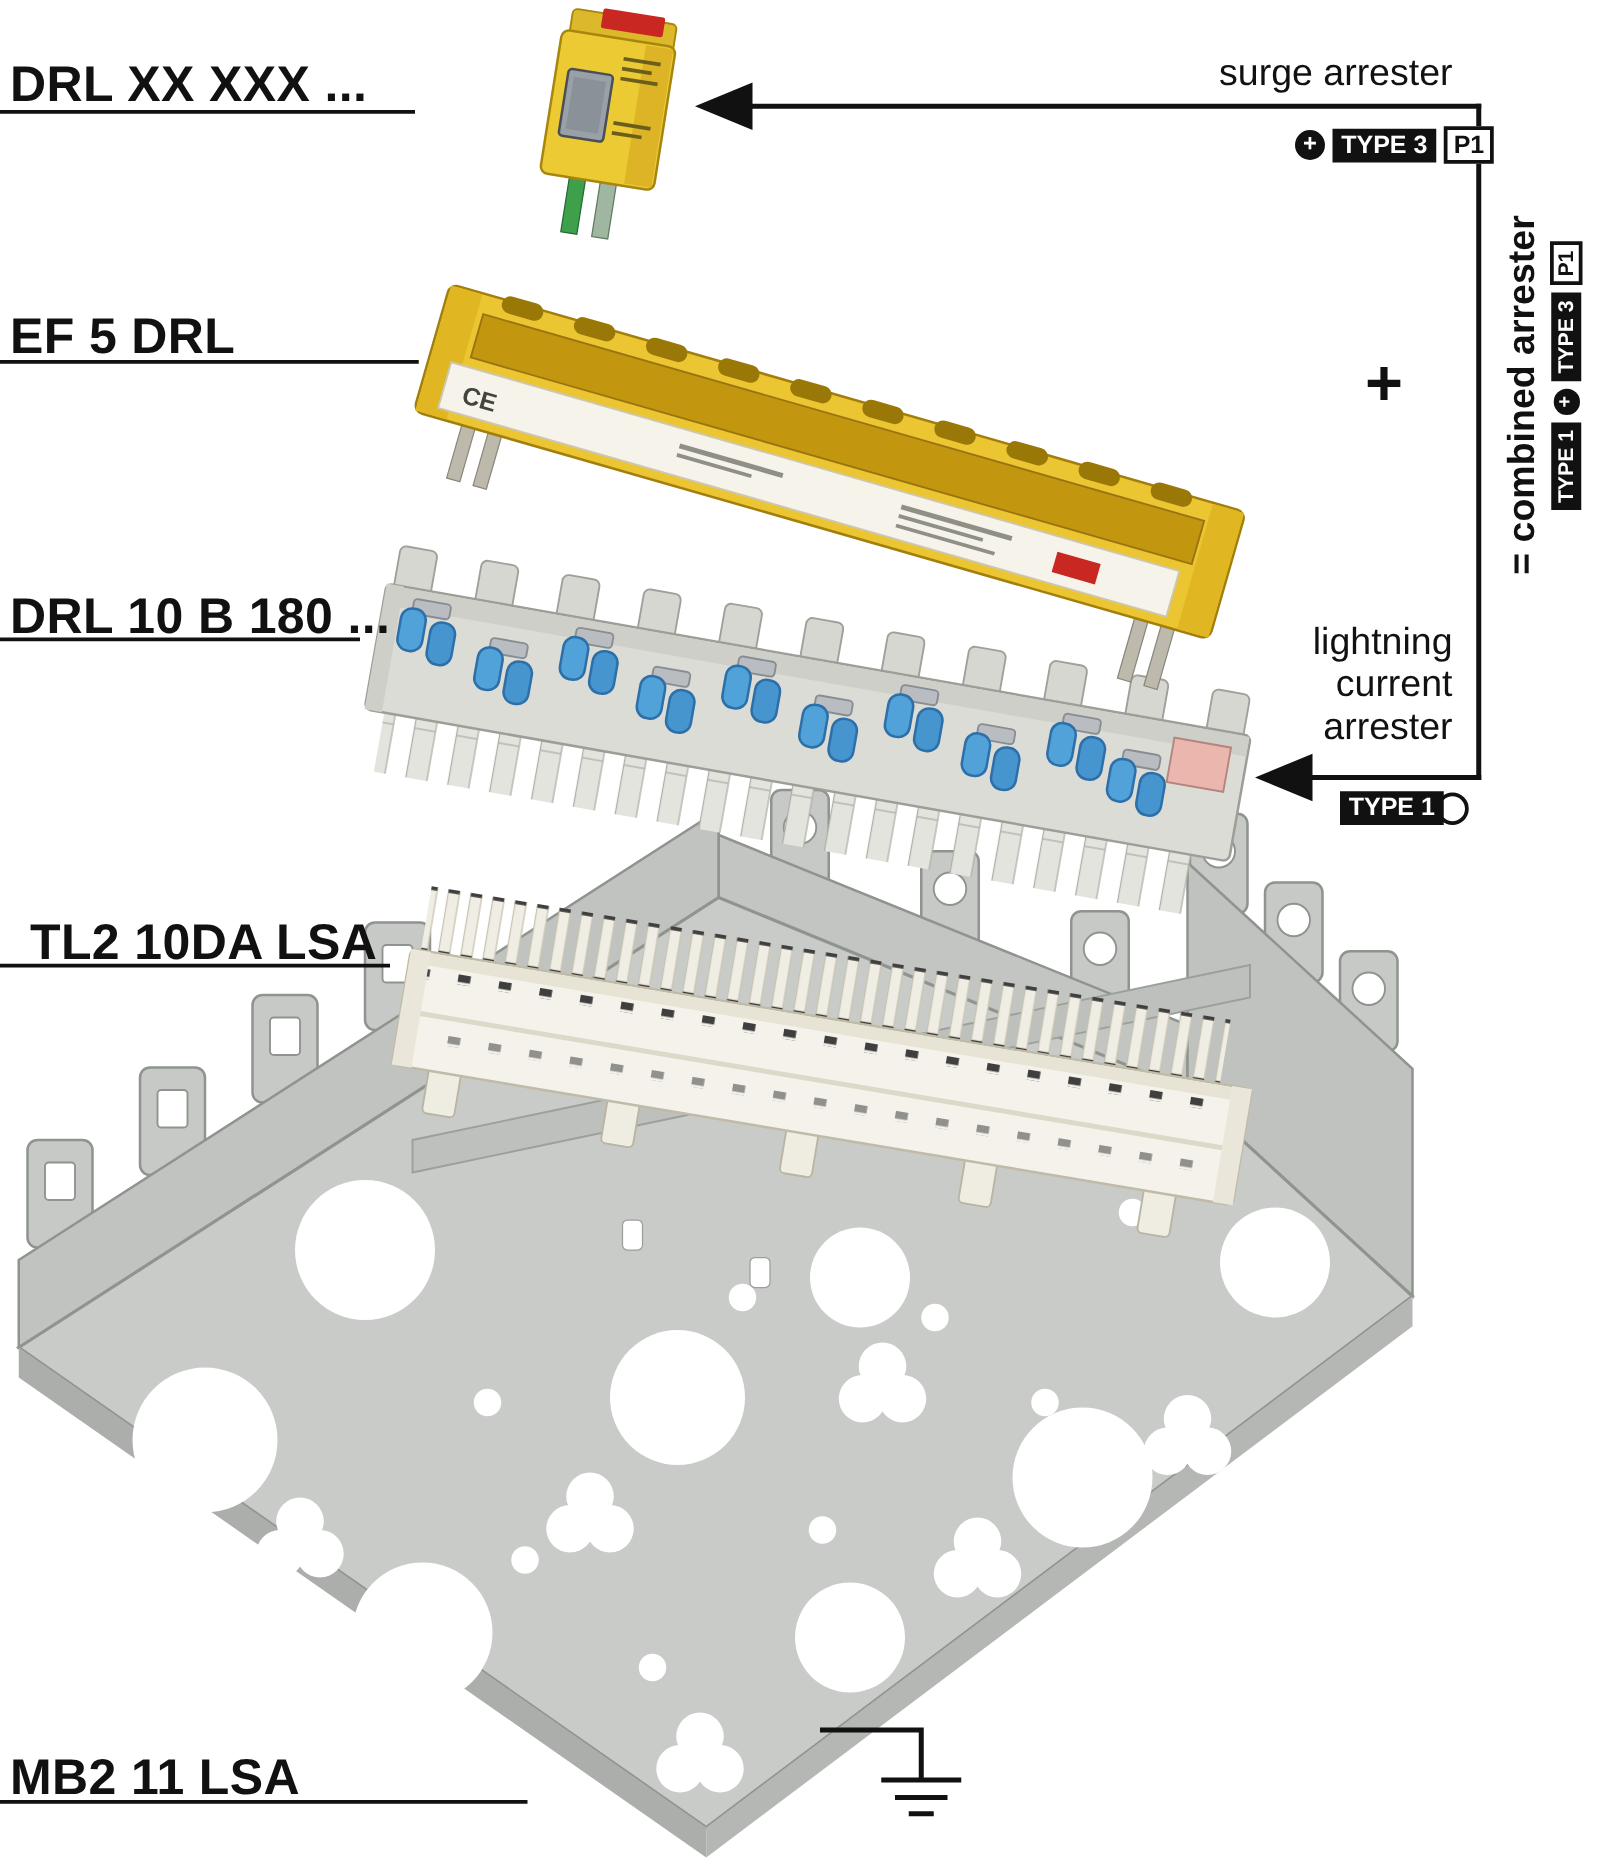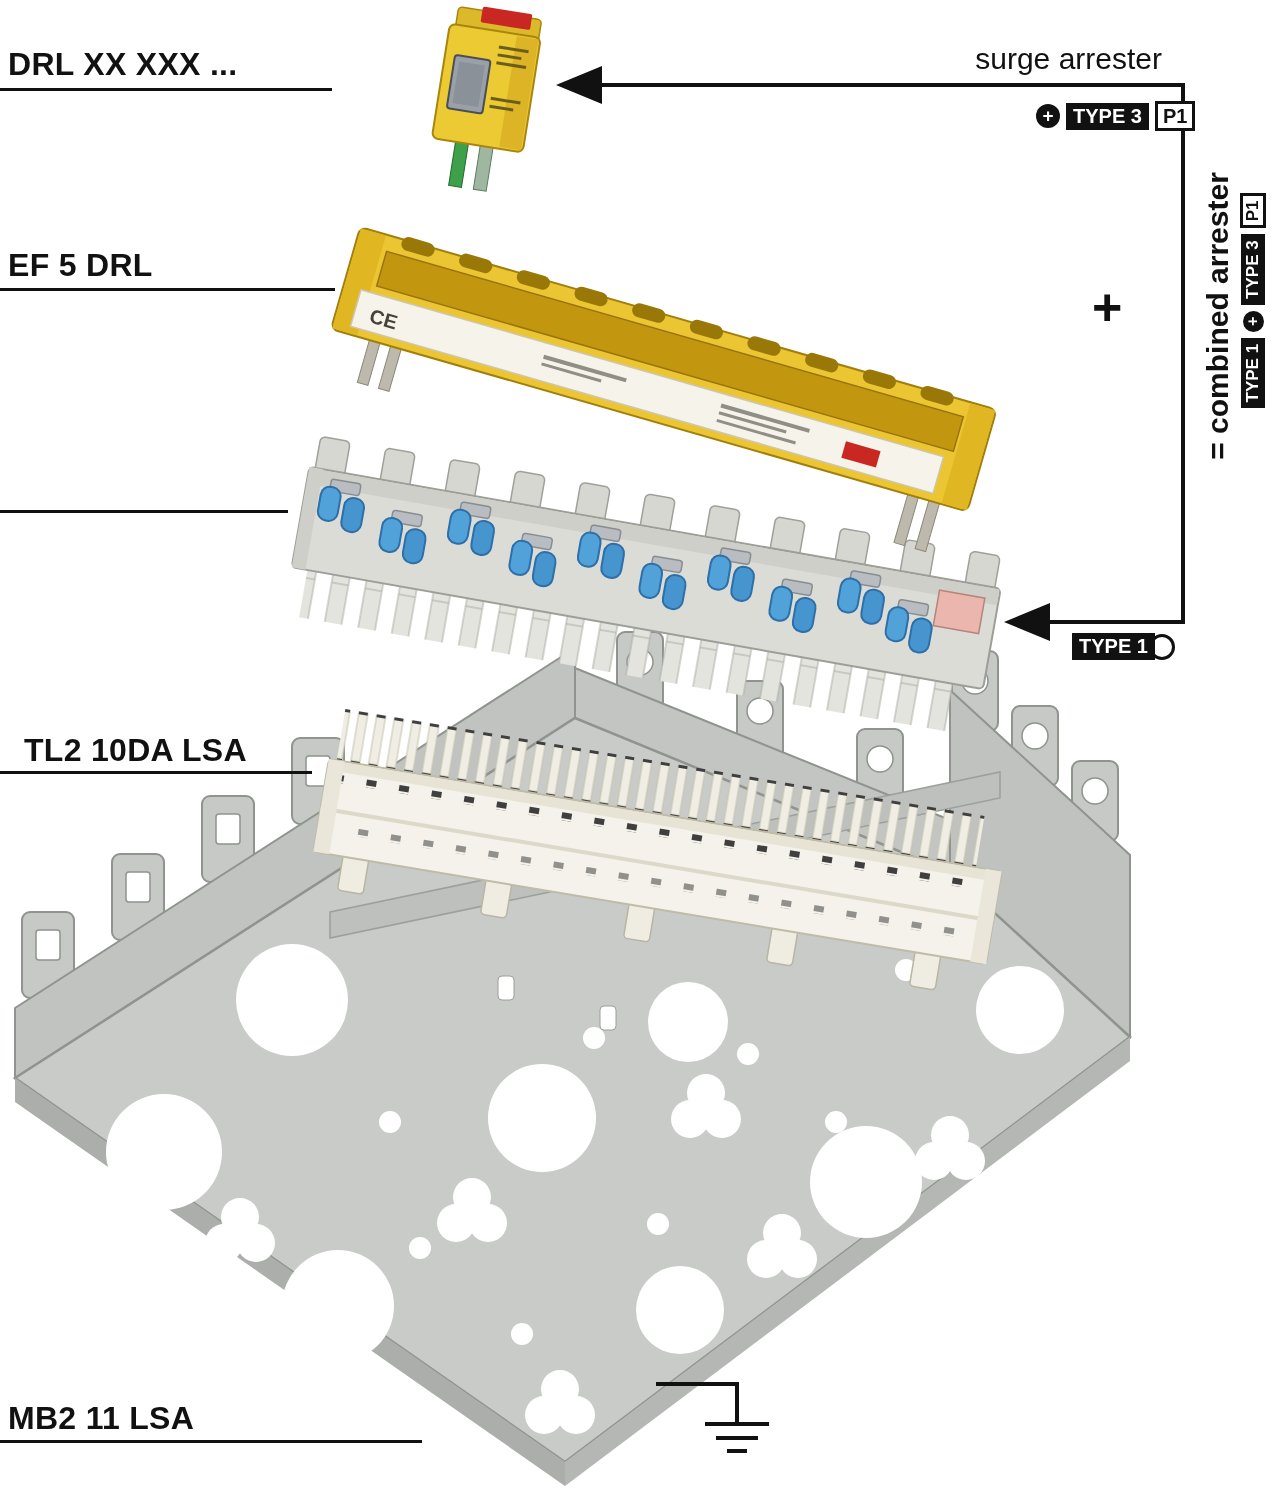--- a/index.html
+++ b/index.html
@@ -1,19 +1,19 @@
 <!DOCTYPE html>
 <html><head>
 <meta charset="utf-8">
 <style>
   html,body{margin:0;padding:0;background:#fff;}
   .page{position:relative;width:1280px;height:1489px;background:#fff;overflow:hidden;
         font-family:"Liberation Sans", sans-serif;color:#111;}
   .abs{position:absolute;}
-  .lbl{font-weight:bold;font-size:32px;white-space:nowrap;letter-spacing:.3px;}
+  .lbl{font-weight:bold;font-size:40px;white-space:nowrap;letter-spacing:.3px;}
   .rule{height:3px;background:#111;}
   .hline{background:#111;height:4px;}
   .vline{background:#111;width:4px;}
   .arrowhead-left{width:0;height:0;border-top:19px solid transparent;
                   border-bottom:19px solid transparent;border-right:46px solid #111;}
   .rtext{font-weight:normal;font-size:30px;line-height:34px;text-align:right;white-space:nowrap;}
   .badge-row{display:flex;align-items:center;gap:6px;}
   .badge-dark{background:#111;color:#fff;font-weight:bold;font-size:20px;
               padding:1px 7px;line-height:1.25;white-space:nowrap;position:relative;z-index:1;}
   .badge-light{background:#fff;color:#111;border:3px solid #111;font-weight:bold;
@@ -217,20 +217,21 @@
       <path d="M727 1451 H 747"></path>
     </g>
   </svg>
 
   <div class="abs lbl" style="left:8px;top:46px">DRL XX XXX ...</div>
   <div class="abs rule" style="left:0;top:88px;width:332px"></div>
 
   <div class="abs lbl" style="left:8px;top:247px">EF 5 DRL</div>
   <div class="abs rule" style="left:0;top:288px;width:335px"></div>
 
+  <div class="abs lbl" style="left:8px;top:471px">DRL 10 B 180 ...</div>
   <div class="abs rule" style="left:0;top:510px;width:288px"></div>
 
   <div class="abs lbl" style="left:24px;top:732px">TL2 10DA LSA</div>
   <div class="abs rule" style="left:0;top:771px;width:312px"></div>
 
   <div class="abs lbl" style="left:8px;top:1400px">MB2 11 LSA</div>
   <div class="abs rule" style="left:0;top:1440px;width:422px"></div>
 
   <div class="abs rtext" style="left:900px;top:42px;width:262px">surge arrester</div>
 
@@ -250,19 +251,24 @@
 
   <div class="abs combined vrot" style="left:1066px;top:299px;width:304px;height:34px">= combined arrester</div>
 
   <div class="abs badge-row small-badges vrot" style="left:1155px;top:288px;width:196px;height:26px;justify-content:center">
     <div class="badge-dark">TYPE 1</div>
     <div class="badge-circle">+</div>
     <div class="badge-dark">TYPE 3</div>
     <div class="badge-light">P1</div>
   </div>
 
+  <div class="abs" style="left:960px;top:497px;width:202px">
+    <div class="rtext">lightning</div>
+    <div class="rtext">current</div>
+    <div class="rtext">arrester</div>
+  </div>
 
   <div class="abs badge-row" style="left:1072px;top:633px;gap:0">
     <div class="badge-dark">TYPE 1</div>
     <div class="badge-circle-outline"></div>
   </div>
 
 </div>
 
 </body></html>

